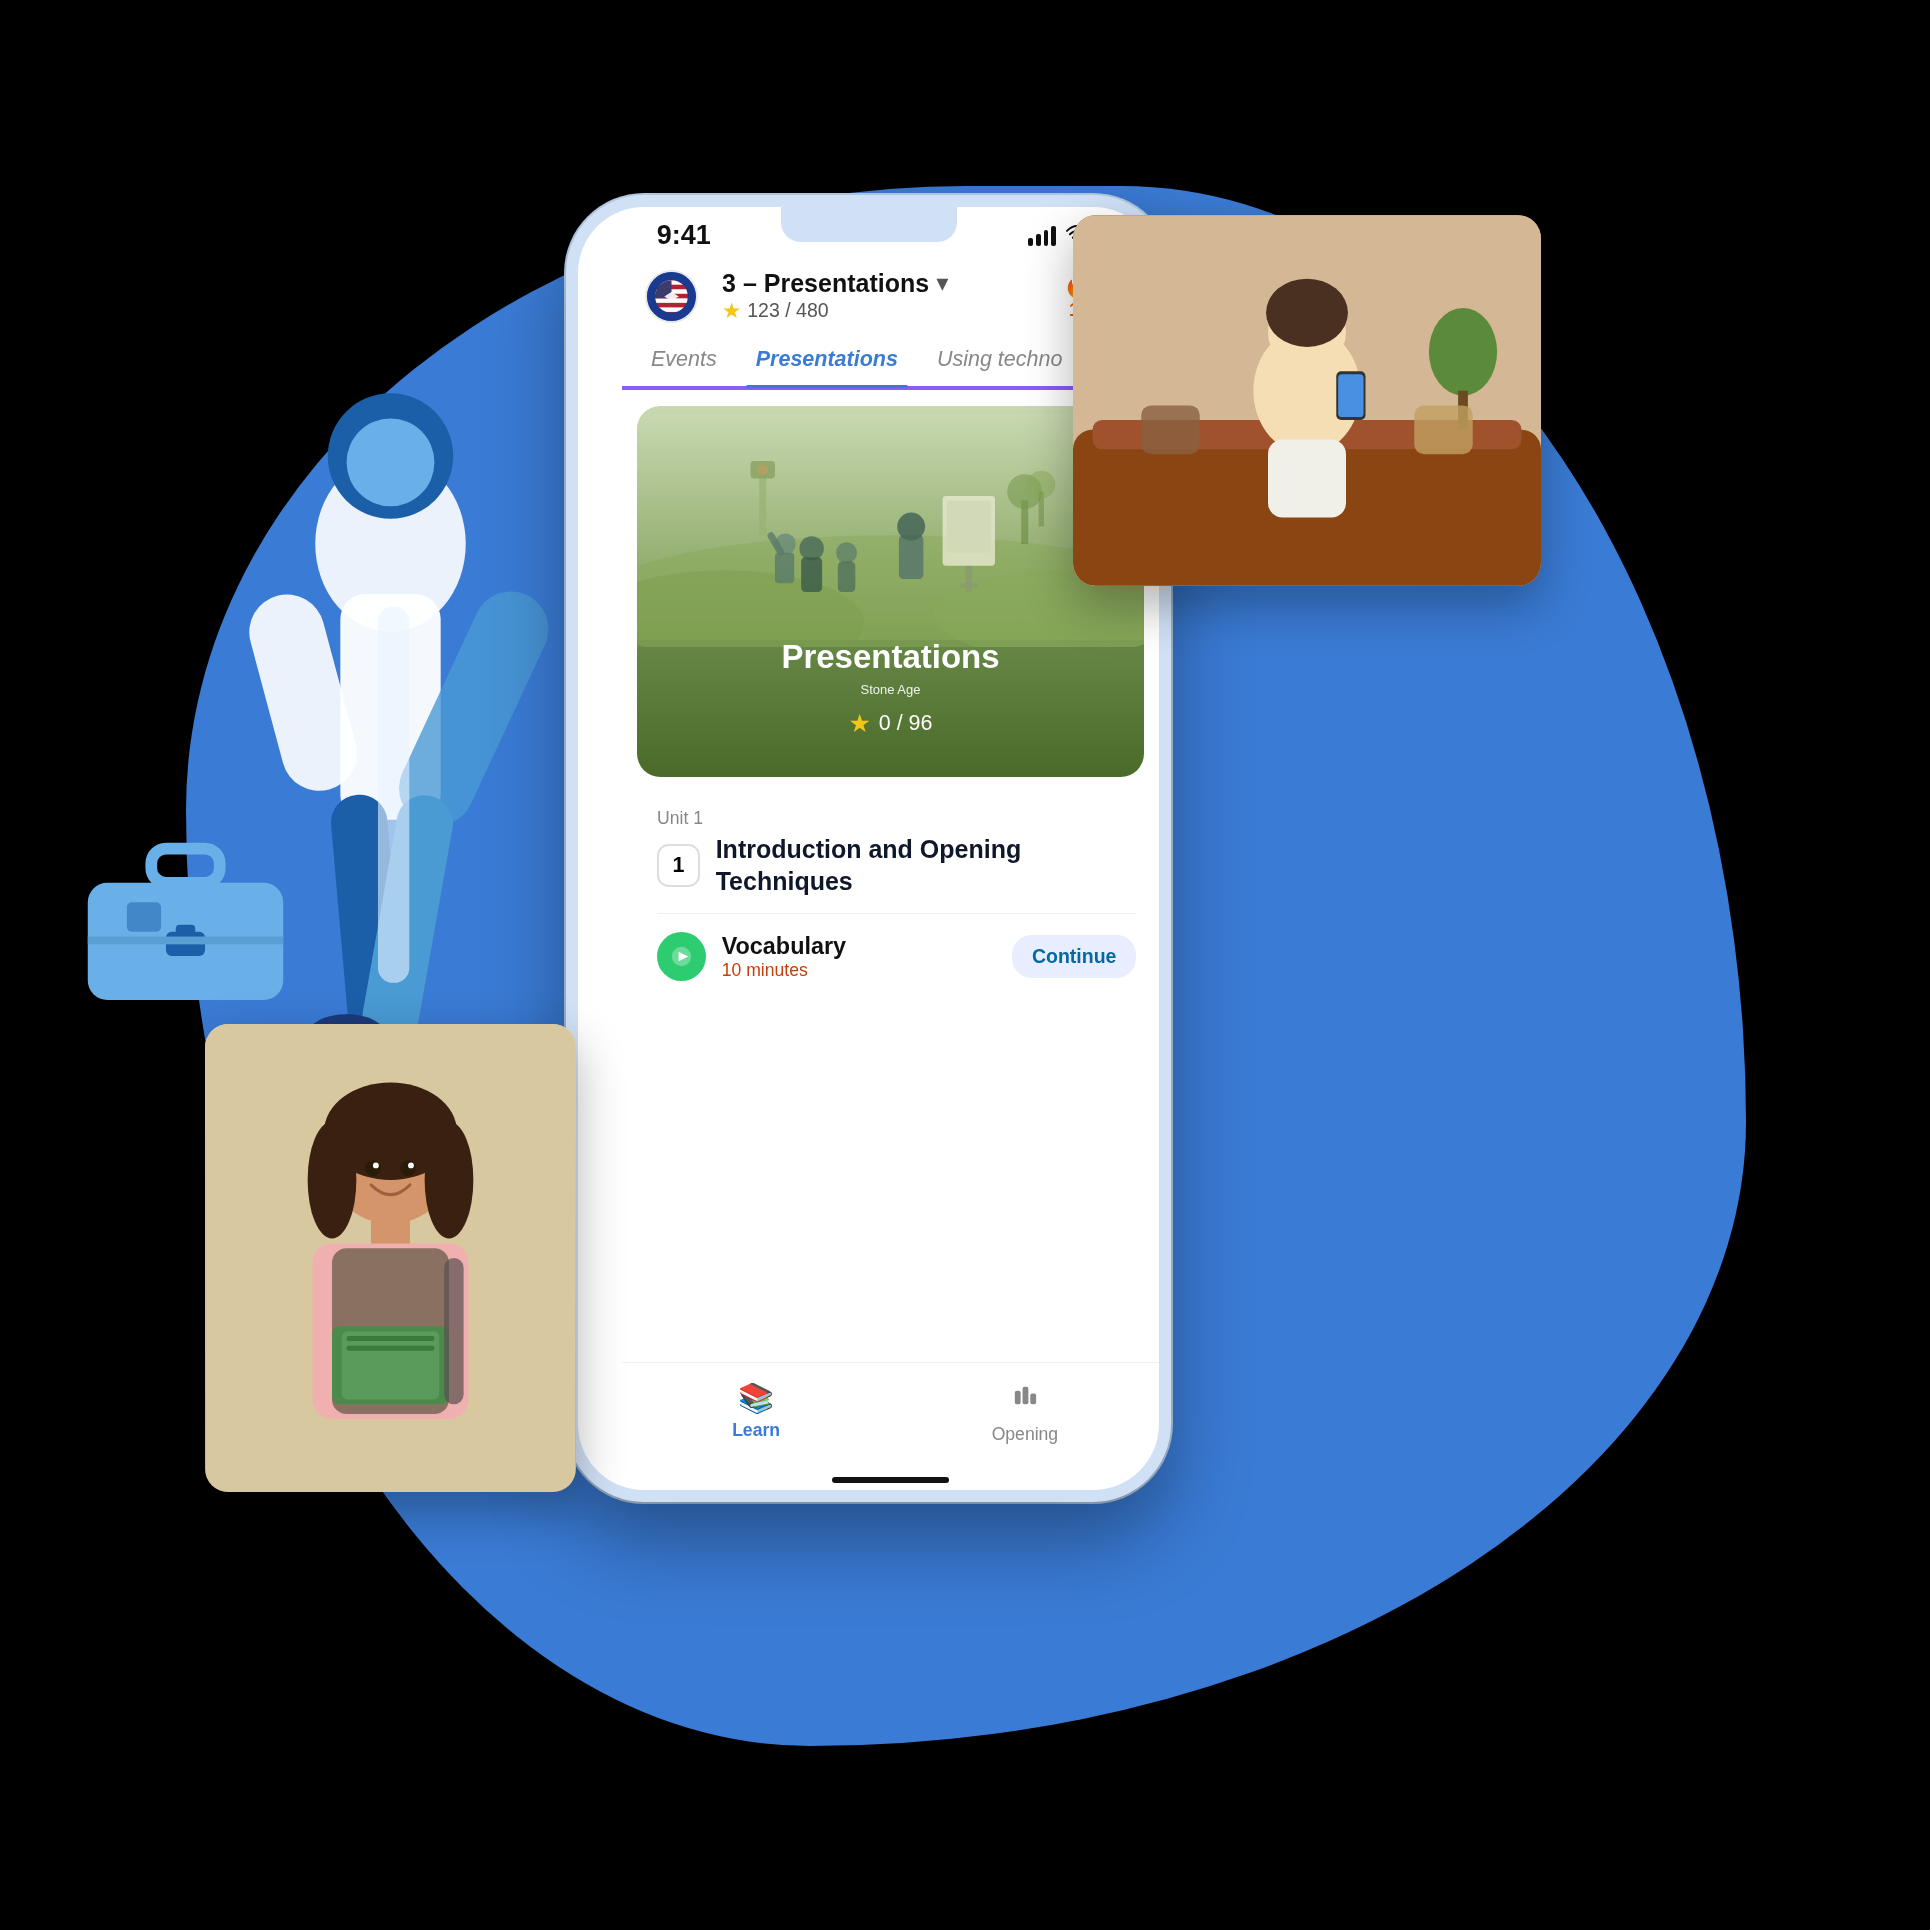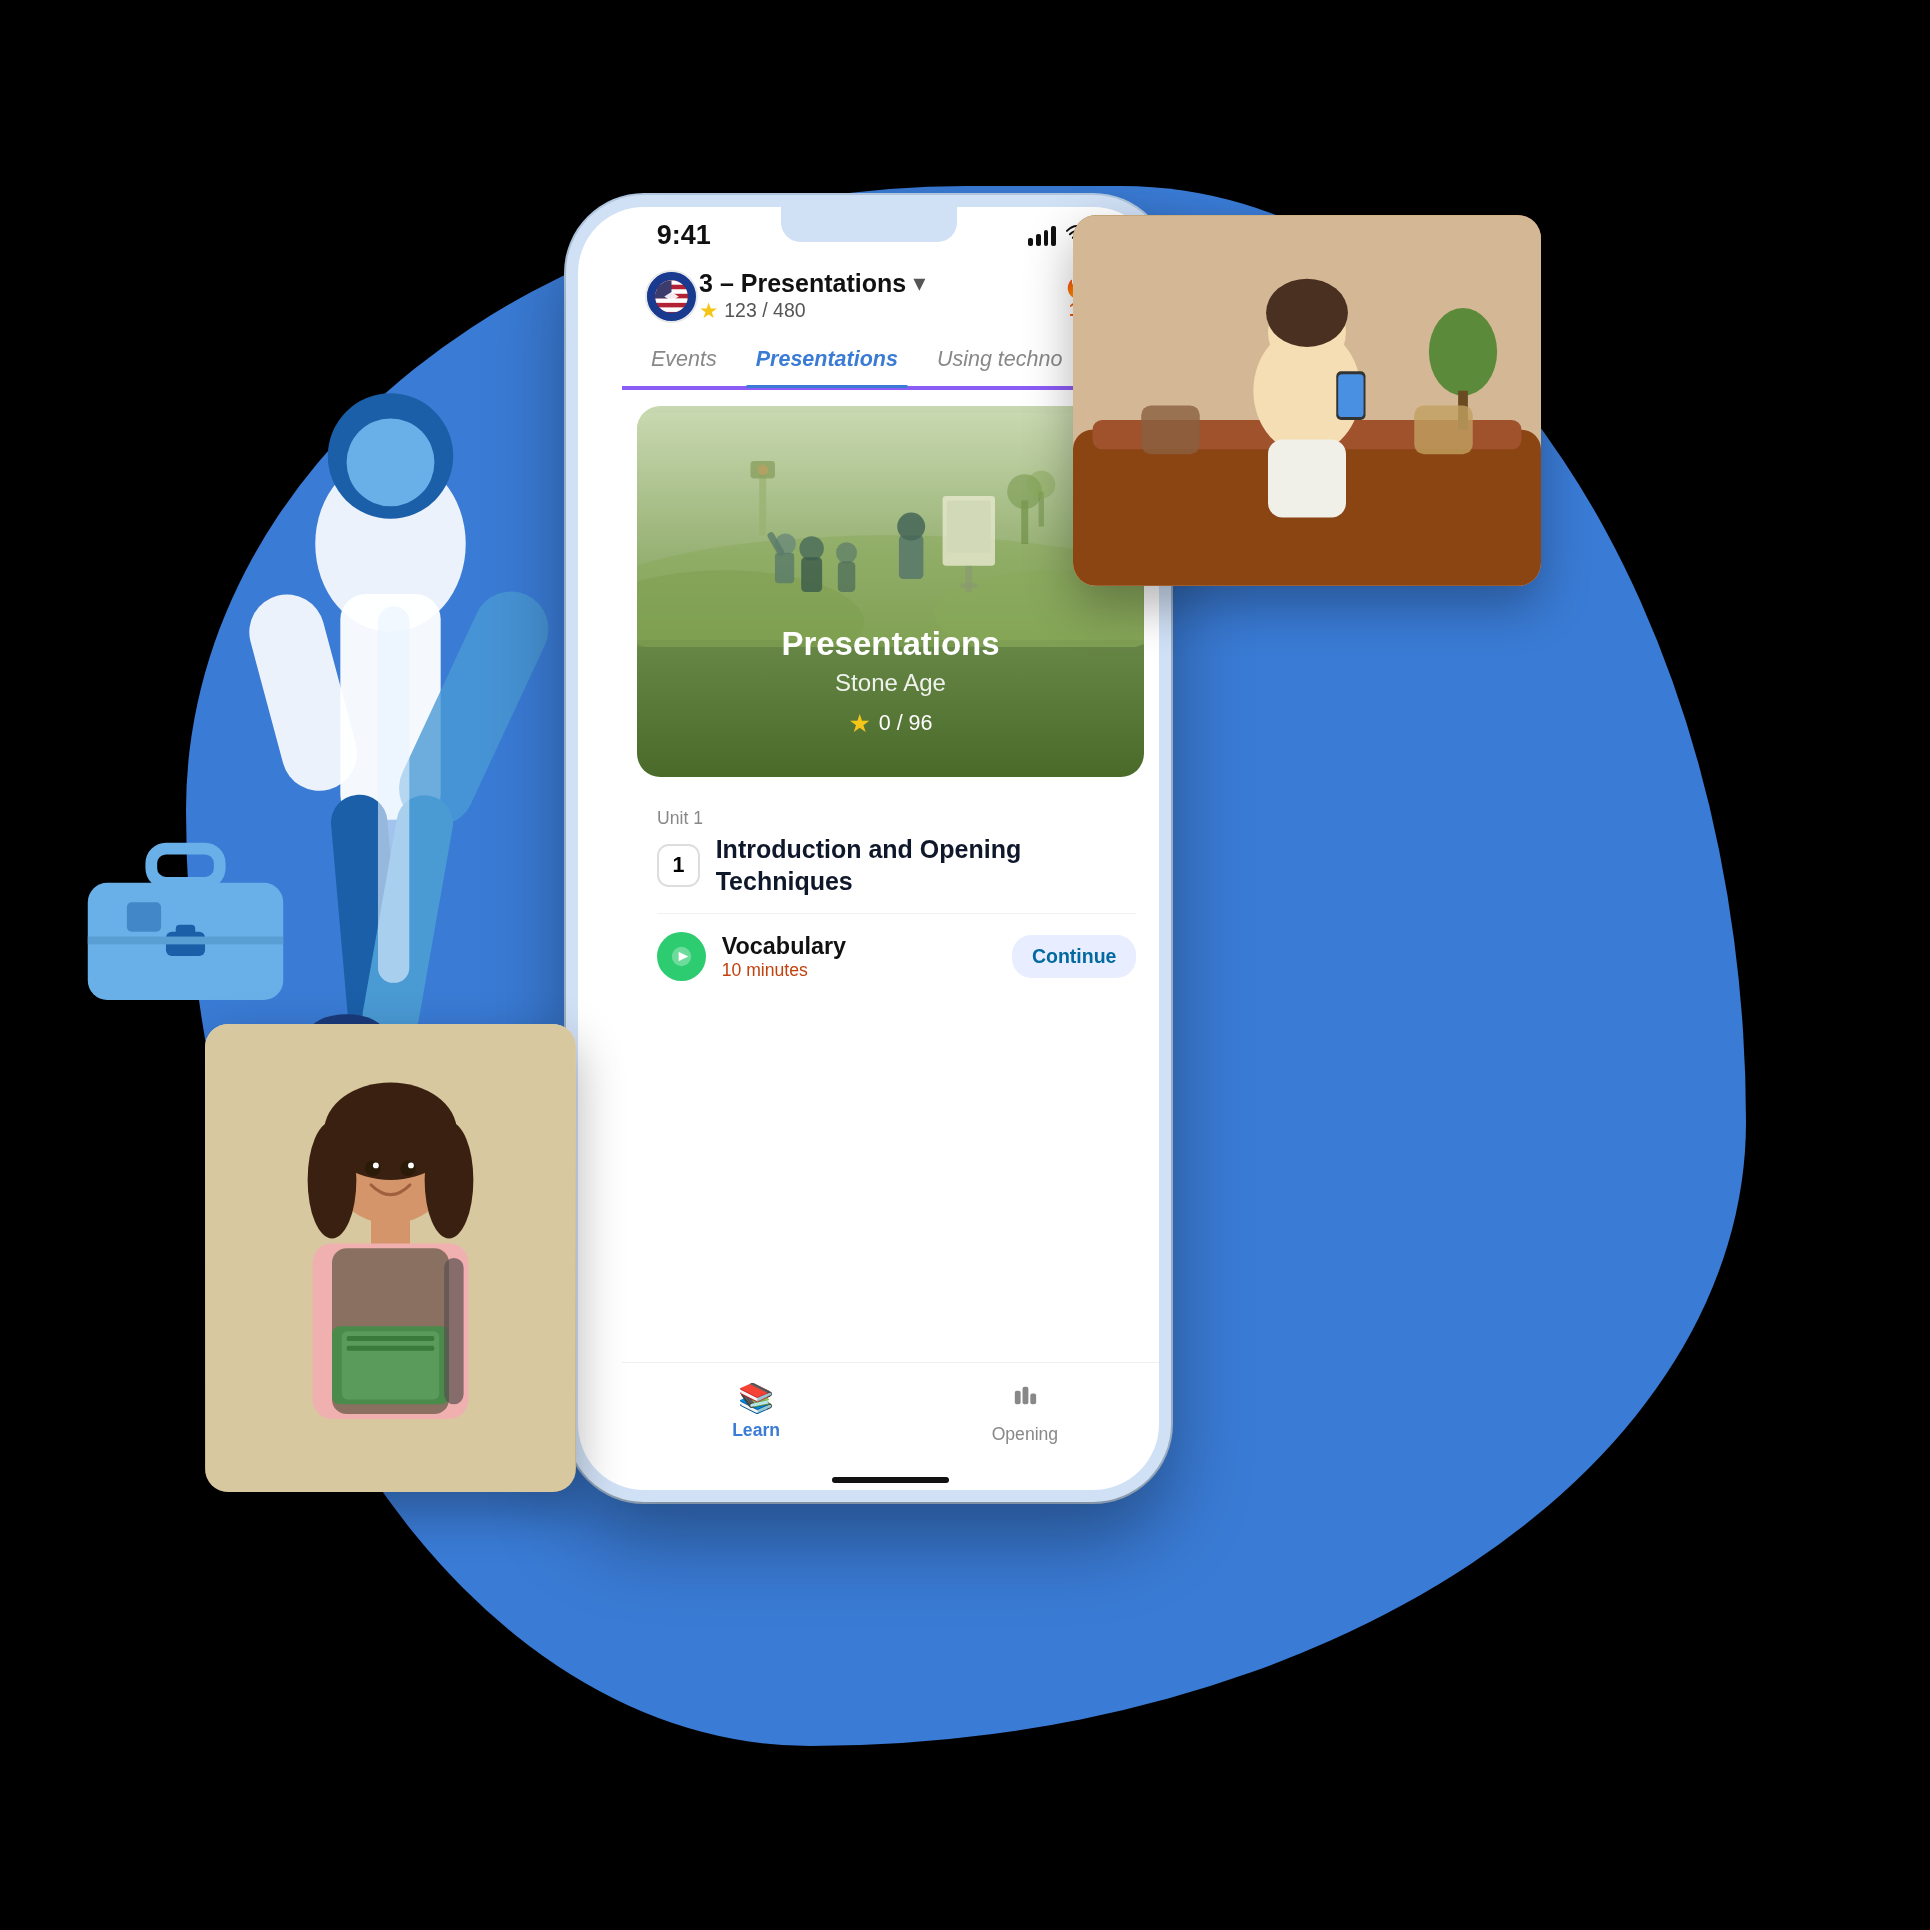--- a/index.html
+++ b/index.html
@@ -123,21 +123,21 @@
       background: #111;
       border-radius: 2px;
       width: 4.9px;
     }
 
     
     .app-header {
       display: flex;
       align-items: center;
       padding: 9.8px 23.4px;
-      gap: 1px;
+      gap: 24px;
       flex-shrink: 0;
     }
 
     .app-logo {
       width: 53px;
       height: 53px;
       border-radius: 50%;
       background: linear-gradient(135deg, #1a3a8f, #4a90e2);
       display: flex;
       align-items: center;
@@ -258,21 +258,21 @@
       color: #fff;
     }
 
     .hero-title {
       font-size: 33px;
       font-weight: 800;
       margin-bottom: 5.9px;
     }
 
     .hero-subtitle {
-      font-size: 24px;
+      font-size: 13px;
       opacity: 0.9;
       margin-bottom: 11.7px;
     }
 
     .hero-score {
       font-size: 21.5px;
       display: flex;
       align-items: center;
       justify-content: center;
       gap: 7.8px;

